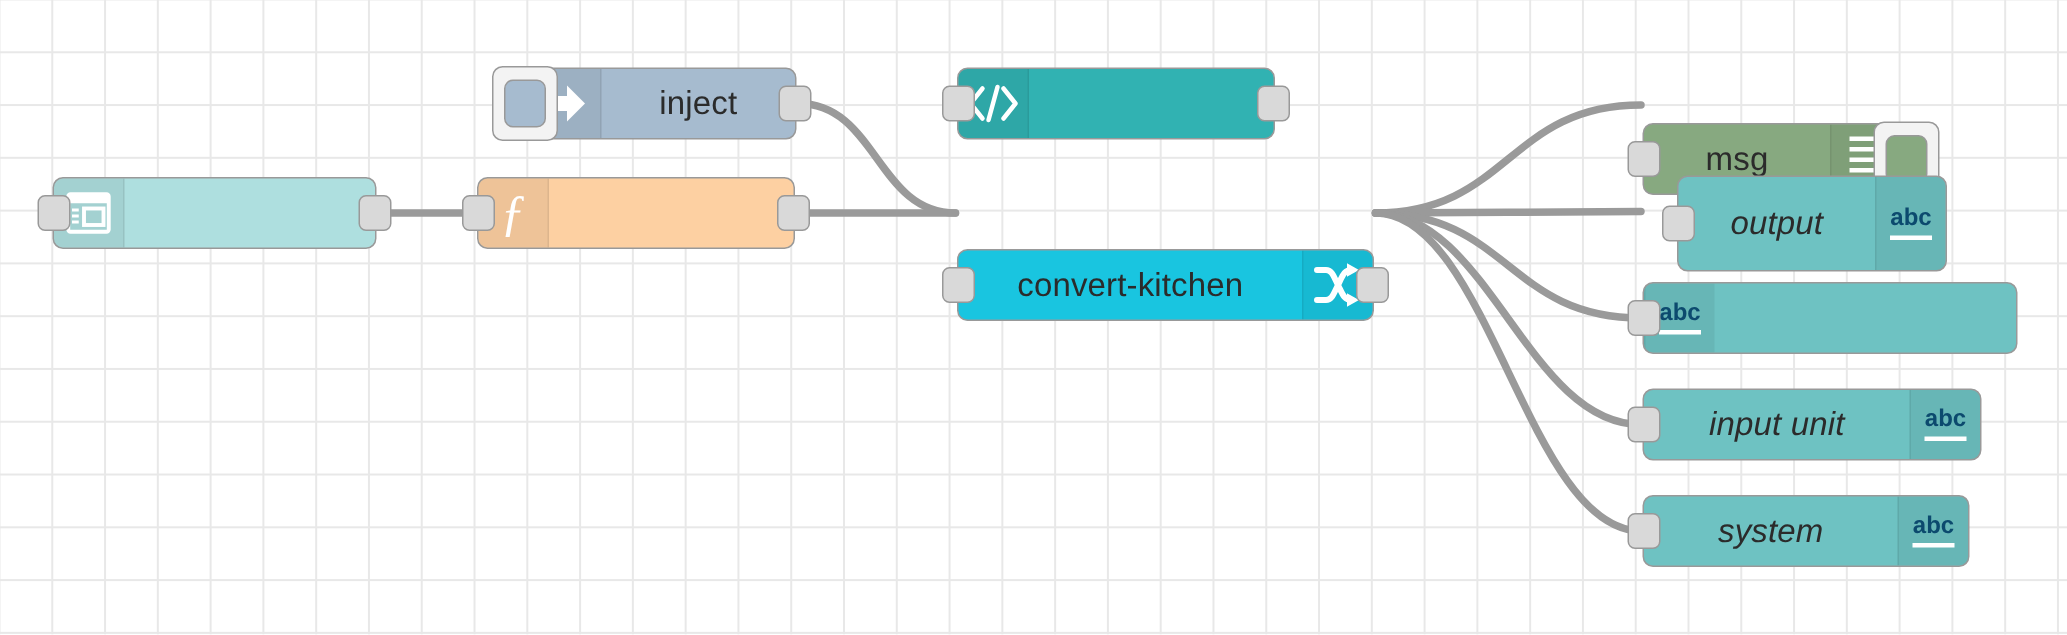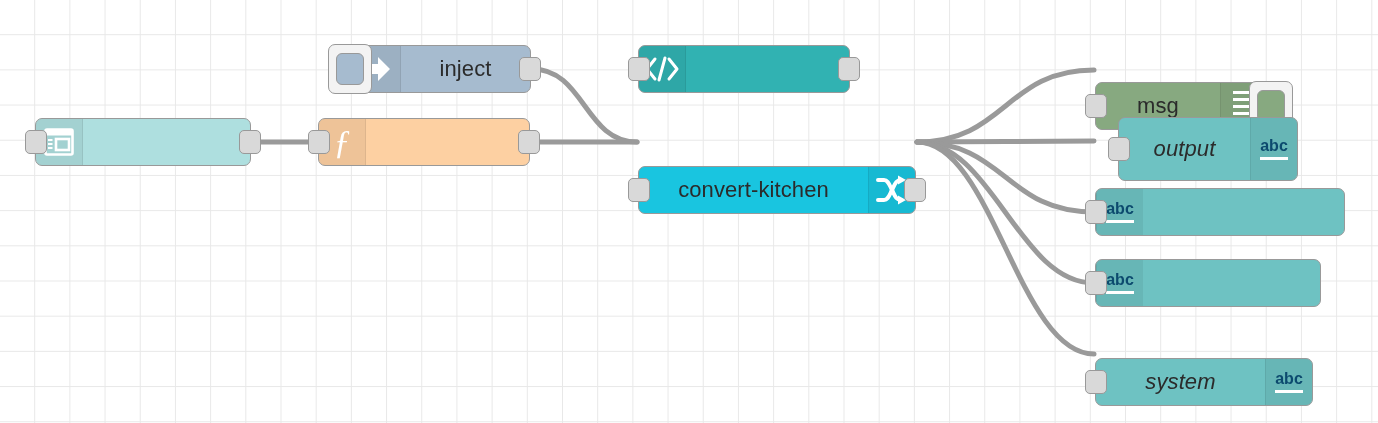--- a/index.html
+++ b/index.html
@@ -231,27 +231,28 @@
       <div class="node" style="left: 1095px; top: 188px; width: 250px; height: 48px; background: rgb(110, 194, 194);">
         <div class="node-inner">
           <div class="icon-box right">
             <span class="abc-icon">abc</span>
           </div>
         </div>
         <div class="port in"></div>
       </div>
       <div class="node" style="left: 1095px; top: 259px; width: 226px; height: 48px; background: rgb(110, 194, 194);">
         <div class="node-inner">
-          <div class="icon-box right">
-            <span class="abc-icon">abc</span>
-          </div>
-        </div>
-        <div class="port in"></div>
-      </div>
-      <div class="node" style="left: 1095px; top: 330px; width: 218px; height: 48px; background: rgb(110, 194, 194); margin-top: 28px;">
+          <div class="node-label italic">input unit</div>
+          <div class="icon-box right">
+            <span class="abc-icon">abc</span>
+          </div>
+        </div>
+        <div class="port in"></div>
+      </div>
+      <div class="node" style="left: 1095px; top: 330px; width: 218px; height: 48px; background: rgb(110, 194, 194);">
         <div class="node-inner">
           <div class="node-label italic">system</div>
           <div class="icon-box right">
             <span class="abc-icon">abc</span>
           </div>
         </div>
         <div class="port in"></div>
       </div>
     </div>
 </div>

